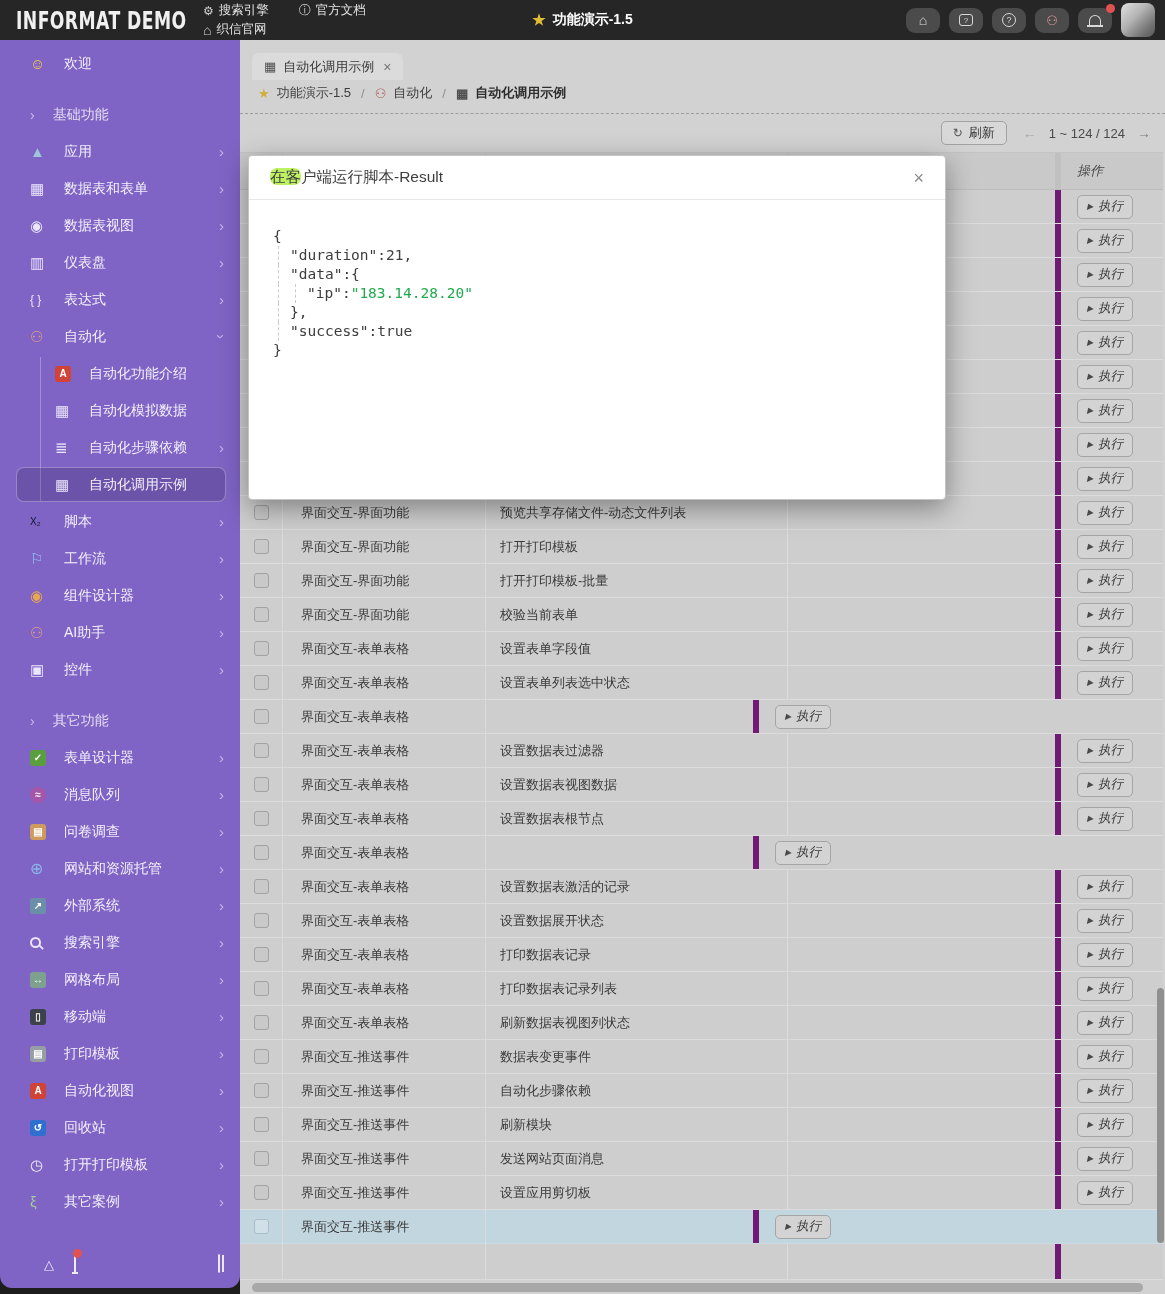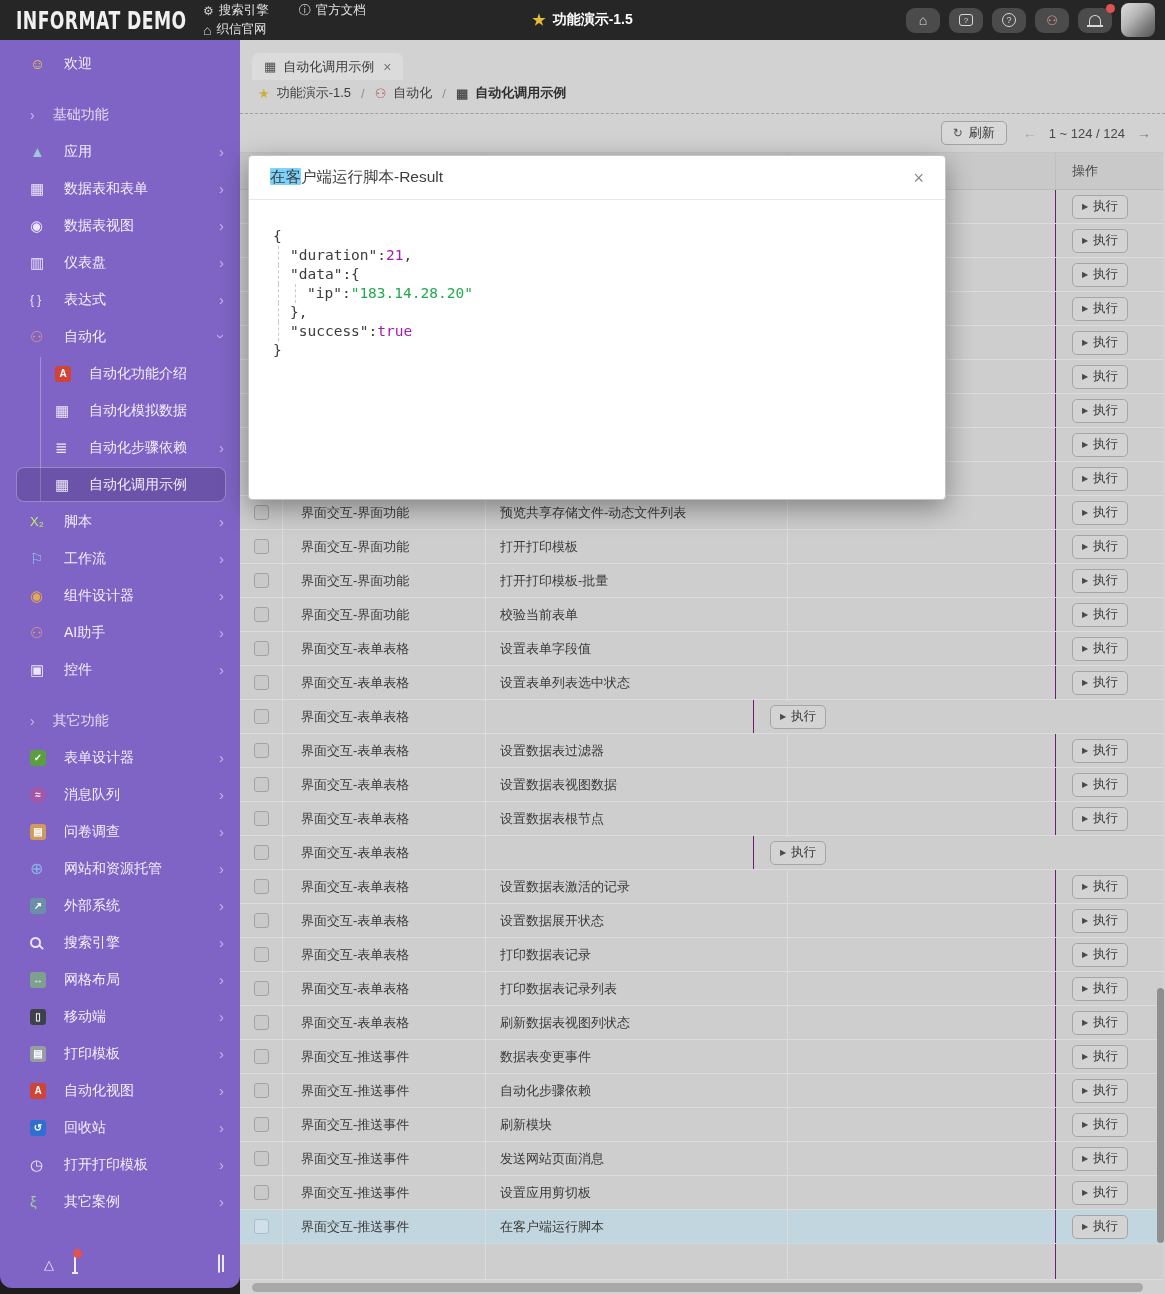--- a/index.html
+++ b/index.html
@@ -79,39 +79,39 @@
   
   .thead { position:absolute; top:112px; left:0; width:923px; height:38px; background:#c9c9c9; display:flex; align-items:center; font-size:13px; color:#474747; border-bottom:1px solid #bcbcbc; border-top:1px solid #c4c4c4; }
   .tbody { position:absolute; top:150px; left:0; width:923px; }
   .trow { display:flex; align-items:center; height:34px; background:#cecece; border-bottom:1px solid #dcdcdc; font-size:13px; color:#3a3a3a; cursor:pointer; }
   .trow.selected { background:#c2d6df; border-bottom-color:#ccdbe3; }
   .trow.empty { height:36px; }
   .c0 { width:42px; display:flex; justify-content:center; align-self:stretch; align-items:center; }
   .c1 { width:203px; padding-left:18px; border-left:1px solid #dcdcdc; align-self:stretch; display:flex; align-items:center; white-space:nowrap; overflow:hidden; }
   .c2 { width:302px; padding-left:14px; border-left:1px solid #dcdcdc; align-self:stretch; display:flex; align-items:center; white-space:nowrap; overflow:hidden; }
   .c3 { width:268px; border-left:1px solid #dcdcdc; align-self:stretch; }
-  .c4 { flex:1; border-left:1px solid #701a75; align-self:stretch; display:flex; align-items:center; }
+  .c4 { flex:1; border-left:6px solid #701a75; align-self:stretch; display:flex; align-items:center;font-style:italic; }
   .thead .c1,.thead .c2,.thead .c3,.thead .c4 { border-left-color:#c0c0c0; }
   .thead .c4 { padding-left:16px; }
   .checkbox { width:15px; height:15px; border:1.4px solid #a2a2a2; border-radius:3px; background:#c9c9c9; cursor:pointer; }
   .trow.selected .checkbox { border-color:#a9bec9; background:#cfe0e9; }
   .exec-btn { height:24px; min-width:56px; margin-left:16px; border:1px solid #a5a5a5; border-radius:5px; background:#d3d3d3; color:#3a3a3a; font-size:12.5px; display:flex; align-items:center; justify-content:center; gap:5px; cursor:pointer; padding:0 8px; }
   .exec-btn .play { font-size:8px; color:#4a4a4a; }
   .vscroll { position:absolute; right:1px; top:948px; width:7px; height:255px; background:#8f8f8f; border-radius:4px; z-index:6; cursor:pointer; }
   .hscroll { position:absolute; left:12px; top:1243px; width:891px; height:9px; background:#a8a8a8; border-radius:5px; z-index:6; cursor:pointer; }
 
   
   .modal { position:absolute; left:248px; top:155px; width:698px; height:345px; background:#ffffff; border:1px solid #c4c4c4; border-radius:4px; box-shadow:0 8px 28px rgba(0,0,0,.38); z-index:40; }
   .modal-head { height:44px; display:flex; align-items:center; padding:0 21px; border-bottom:1px solid #e8e8e8; font-size:15.5px; color:#3d3d3d; }
-  .hl { background:#7dd3fc; border-radius:1px; }
+  .hl { background:#bef264; border-radius:7px; }
   .modal-close { margin-left:auto; color:#8a8a8a; font-size:18px; line-height:1; cursor:pointer; }
   .modal-body { padding:27px 24px; font-family:"DejaVu Sans Mono",monospace; font-size:14.5px; line-height:19px; color:#3d3d3d; }
   .code-line { white-space:pre; height:19px; }
   .gguide { display:inline-block; width:12px; margin-left:5px; border-left:1px dashed #c9c9c9; height:19px; vertical-align:top; }
-  .tk-n { color:#a21caf; }
+  .tk-n { color:#404040; }
   .tk-s { color:#22a94e; }
 </style>
 </head>
 <body>
 
 <div class="topbar">
   <div class="logo">INFORMAT DEMO</div>
   <div class="topnav" id="topnav">
       <div class="nav-it">
         <span class="ic" style="color: rgb(207, 207, 207);">⚙</span>
@@ -206,21 +206,21 @@
           <span class="s-ic" style="color: rgb(236, 230, 250);">≣</span>
           <span class="s-label">自动化步骤依赖</span>
           <span class="s-chev">›</span>
         </div>
         <div class="side-child selected">
           <span class="s-ic" style="color: rgb(236, 230, 250);">▦</span>
           <span class="s-label">自动化调用示例</span>
         </div>
       </div>
       <div class="side-item">
-        <span class="s-ic" style="color: #bef264; font-size: 13px;">X₂</span>
+        <span class="s-ic" style="color: #0f172a; font-size: 10px;">X₂</span>
         <span class="s-label">脚本</span>
         <span class="s-chev">›</span>
       </div>
       <div class="side-item">
         <span class="s-ic" style="color: rgb(142, 195, 239);">⚐</span>
         <span class="s-label">工作流</span>
         <span class="s-chev">›</span>
       </div>
       <div class="side-item">
         <span class="s-ic" style="color: rgb(232, 168, 78);">◉</span>
@@ -797,21 +797,20 @@
             <span class="play">▶</span>
             <span>执行</span>
           </div>
         </div>
       </div>
       <div class="trow selected">
         <div class="c0">
           <span class="checkbox"></span>
         </div>
         <div class="c1">界面交互-推送事件</div>
-        <div class="c2">在客户端运行脚本</div>
         <div class="c3"></div>
         <div class="c4">
           <div class="exec-btn">
             <span class="play">▶</span>
             <span>执行</span>
           </div>
         </div>
       </div>
       <div class="trow empty">
         <div class="c0"></div>

